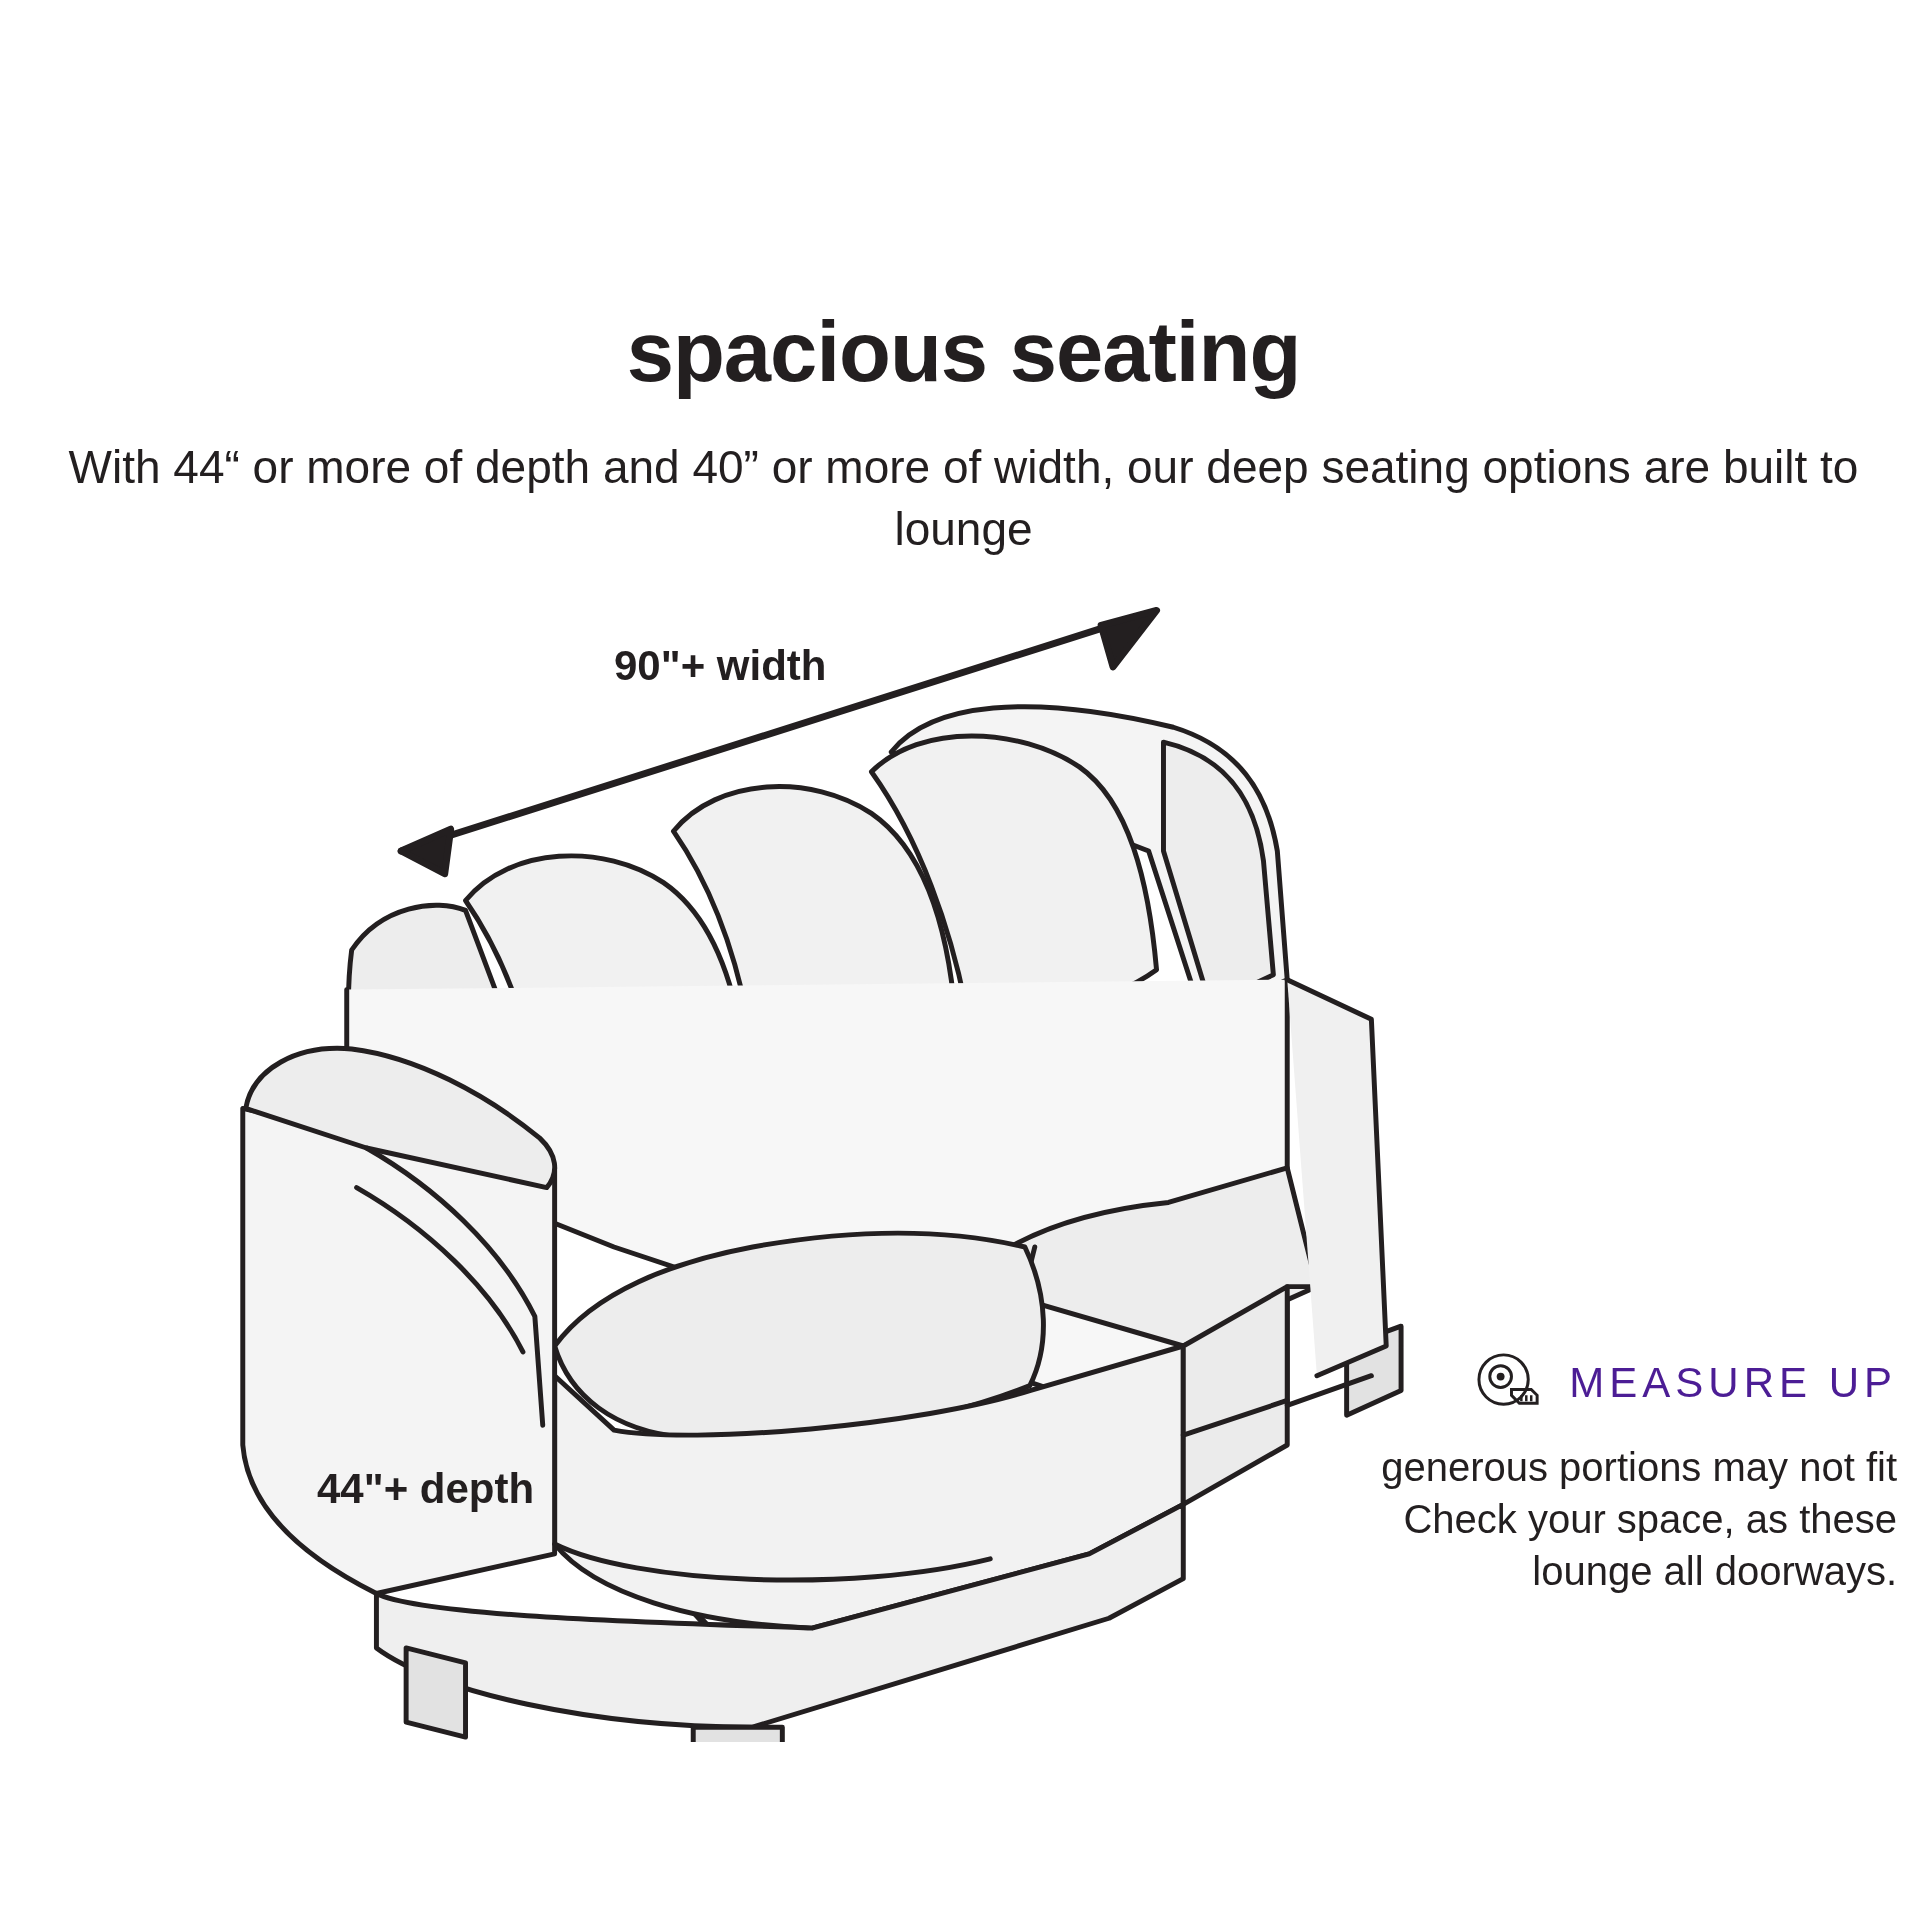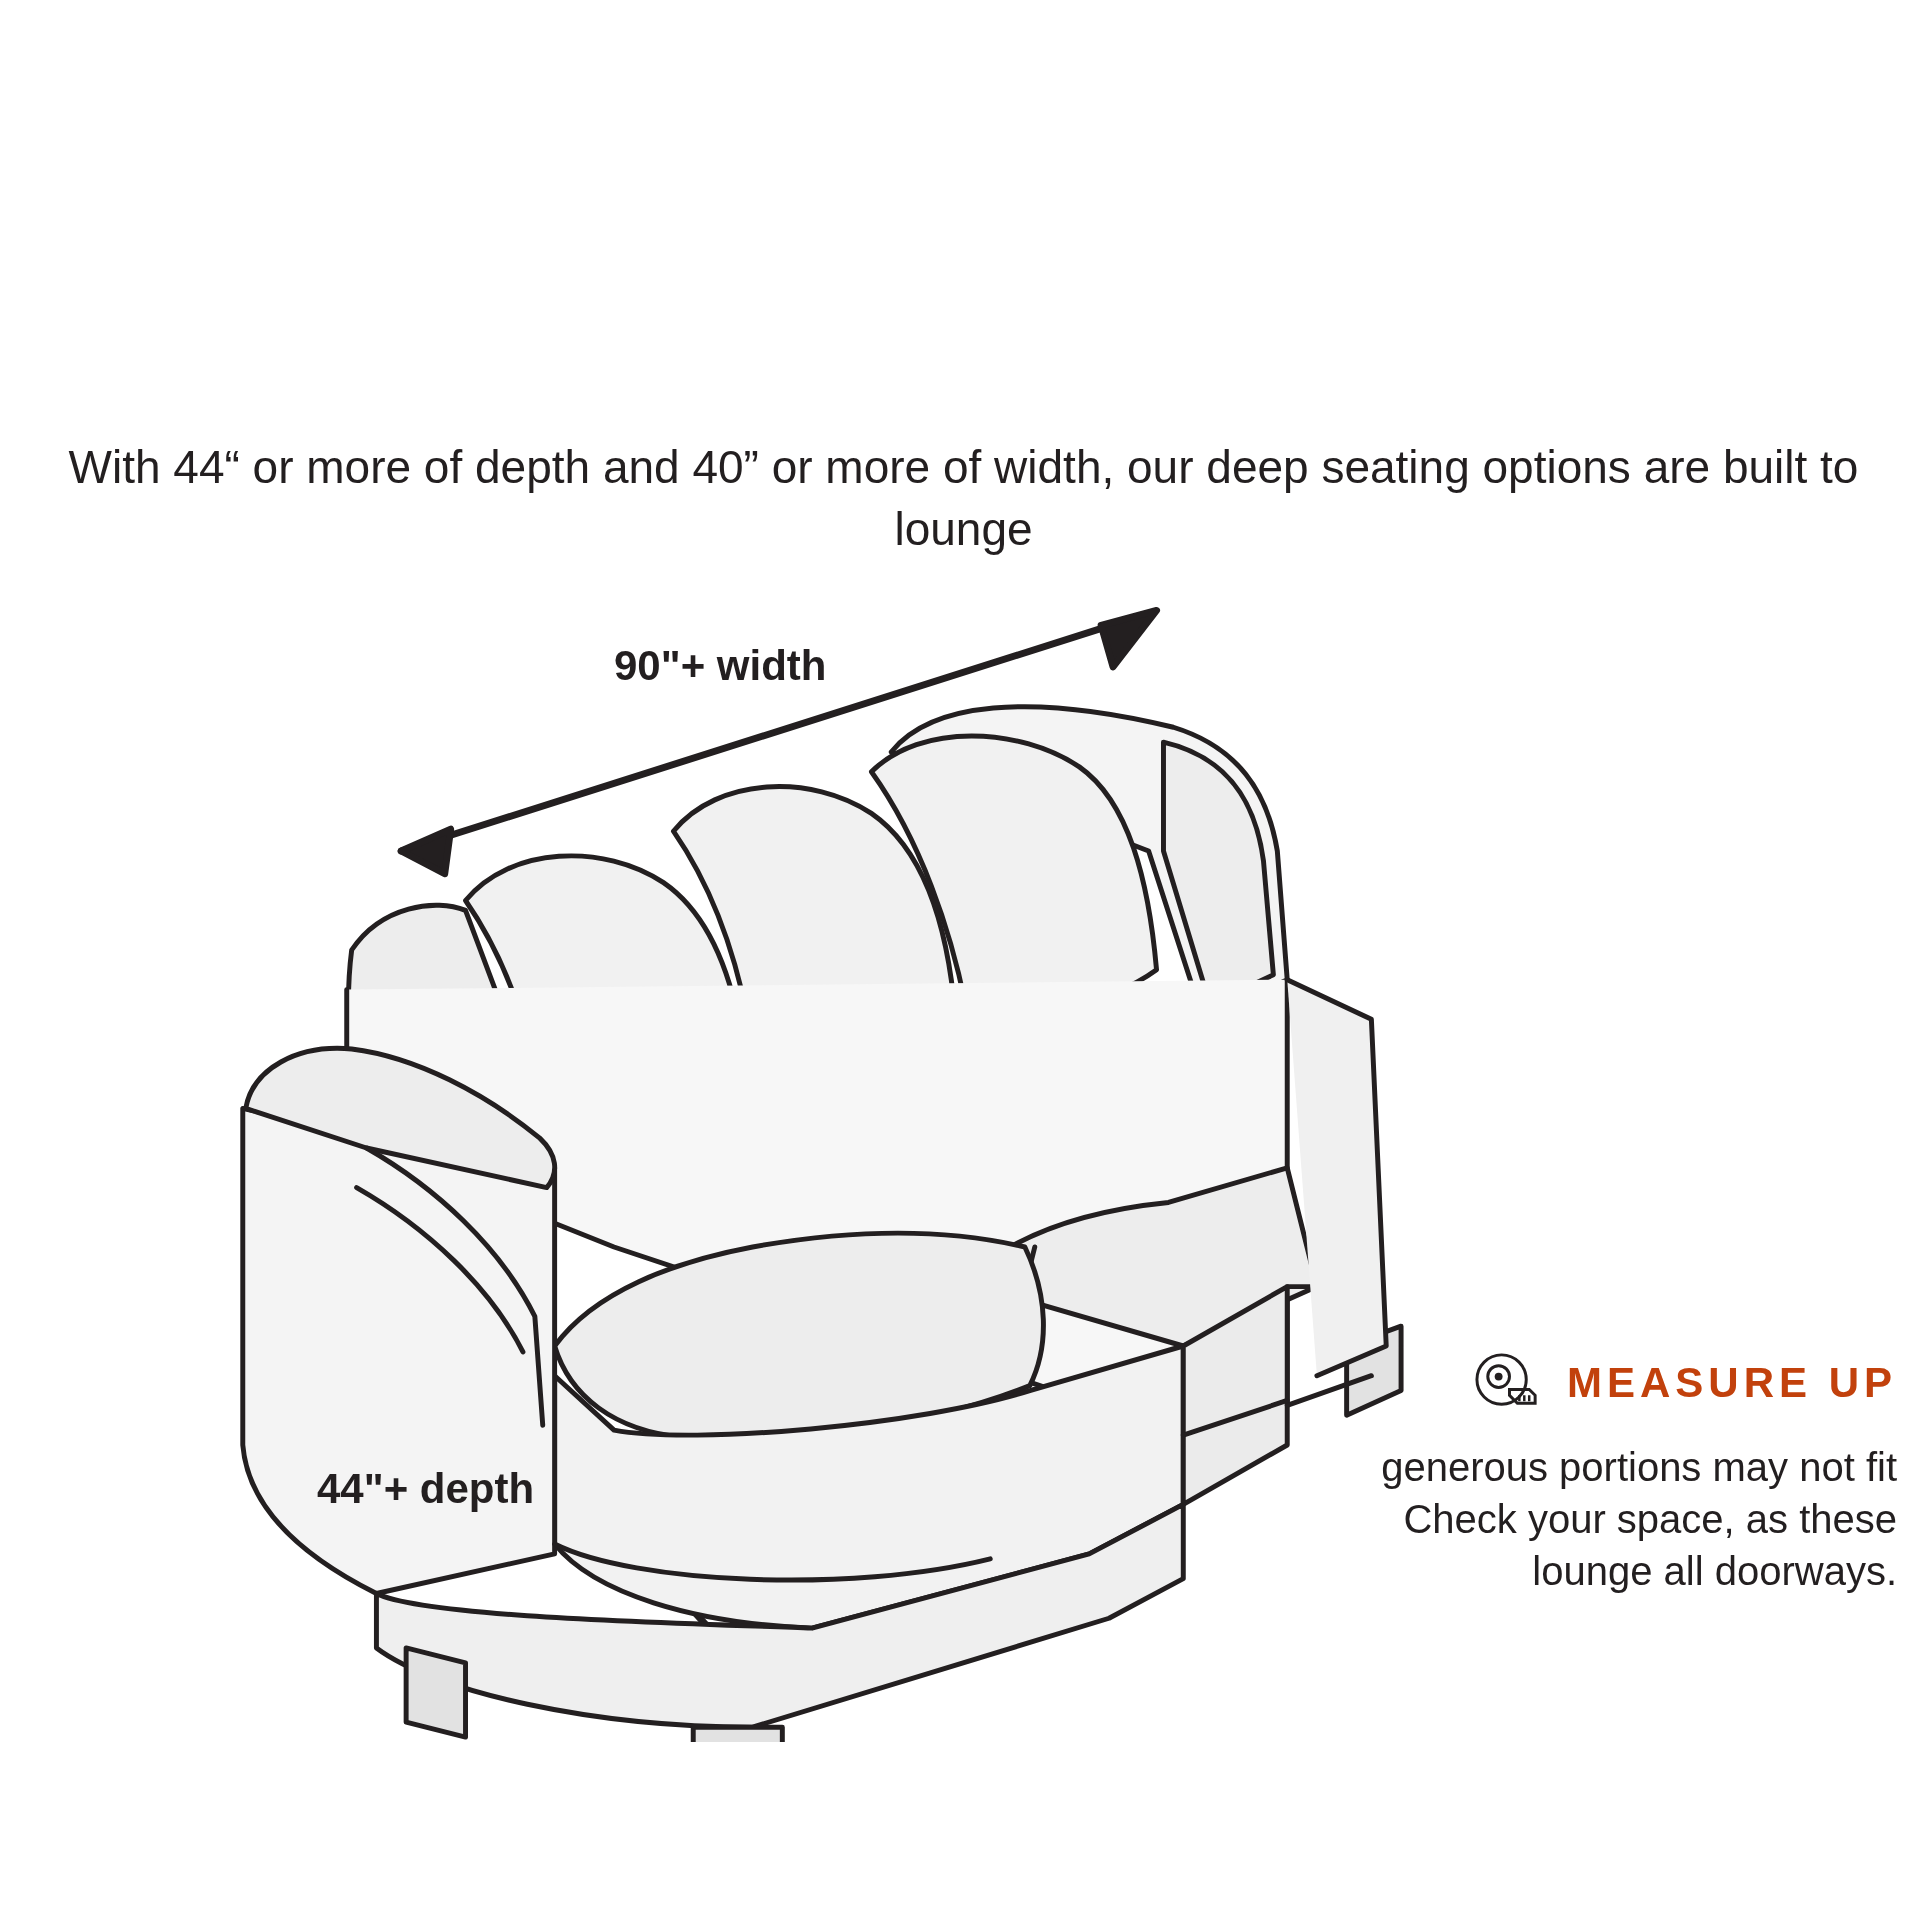--- a/index.html
+++ b/index.html
@@ -90,43 +90,44 @@
     text-align: right;
   }
   .measure-head {
     display: flex;
     align-items: center;
     justify-content: flex-end;
     gap: 22px;
   }
   .measure-title {
     font-size: 42px;
-    font-weight: bold;
+    font-weight: normal;
     letter-spacing: 5px;
-    color: #c2410c;
+    color: #4c1d95;
     white-space: nowrap;
   }
   .measure-icon {
     width: 73px;
     height: 73px;
     flex: 0 0 auto;
   }
   .measure-body {
     margin-top: 22px;
     font-size: 40px;
     line-height: 1.3;
     color: #231f20;
   }
   .measure-body .line { display: block; }
 </style>
 </head>
 <body>
 
 <div class="page">
 
+  <div class="headline">spacious seating</div>
 
   <div class="subhead">
     <span class="line">With 44“ or more of depth and 40” or more of width, our deep seating options are built to lounge</span>
   </div>
 
   <div class="illustration">
     <svg width="1927" height="1188" viewBox="0 0 1946 1200" xmlns="http://www.w3.org/2000/svg">
       <g fill="none" stroke="#231f20" stroke-width="5" stroke-linejoin="round" stroke-linecap="round">
 
         <g stroke-width="7">

